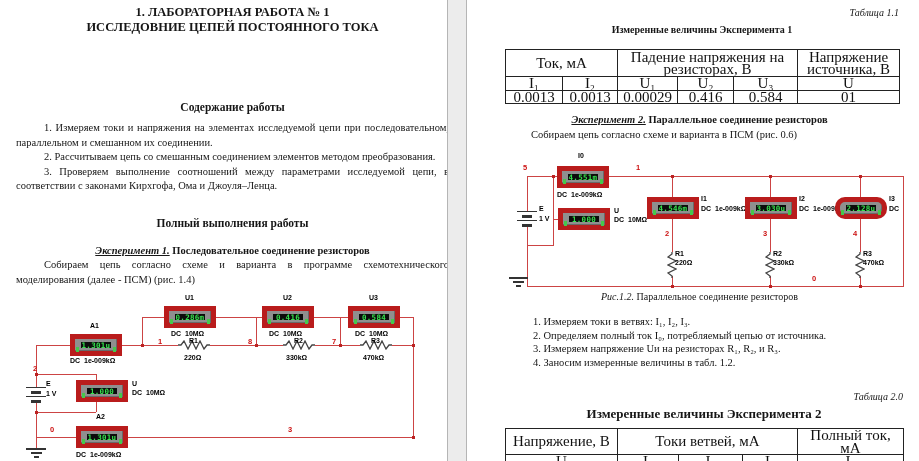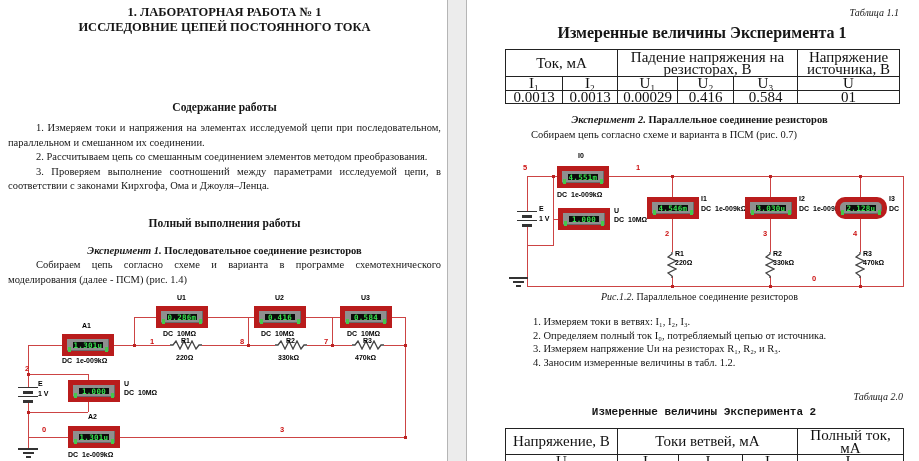--- a/index.html
+++ b/index.html
@@ -1,31 +1,31 @@
 <!DOCTYPE html>
 <html><head>
 <meta charset="utf-8">
 <style>
   html,body{margin:0;padding:0;background:#fff;}
   #stage{position:relative;width:919px;height:461px;overflow:hidden;background:#fff;
          font-family:"Liberation Serif",serif;color:#161616;}
   .page{position:absolute;top:0;height:461px;background:#fff;}
-  #p1{left:0;width:390px;}
+  #p1{left:8px;width:390px;}
   #gutter{position:absolute;top:0;left:447px;width:20px;height:461px;background:#ececec;
           border-left:1px solid #b5b5b5;border-right:1px solid #b5b5b5;box-sizing:border-box;}
   #p2{left:467px;width:400px;padding-left:16px;}
 
   .tb{position:absolute;margin:0;}
   .title{font-weight:bold;font-size:12.5px;line-height:15px;text-align:center;}
   .par{font-size:10.5px;line-height:14.5px;text-align:justify;}
   .par p{margin:0;}
   .indent{text-indent:28px;}
   .h{font-weight:bold;font-size:11.5px;text-align:center;}
   .ctr{text-align:center;}
-  .explead{font-weight:bold;font-style:italic;}
+  .explead{font-weight:bold;font-style:italic;text-decoration:underline;}
   .expbold{font-weight:bold;}
   .tag{font-style:italic;font-size:10px;text-align:right;}
   .steps{font-size:10.5px;line-height:13.5px;}
   .steps div{margin:0;}
 
   .dtable{position:absolute;border-collapse:collapse;table-layout:fixed;
           font-family:"Liberation Serif",serif;font-size:15px;color:#111;}
   .dtable td{border:1px solid #222;text-align:center;vertical-align:middle;
              padding:0 2px;line-height:12.5px;overflow:hidden;}
 
@@ -167,21 +167,21 @@
     <span class="node" style="left:240px;top:337px;">8</span>
     <span class="node" style="left:324px;top:337px;">7</span>
     <span class="node" style="left:42px;top:425px;">0</span>
     <span class="node" style="left:280px;top:425px;">3</span>
   </div>
 
   <div id="gutter"></div>
 
   <div id="p2" class="page">
     <div class="tb tag" style="left:38px;top:7px;width:394px;">Таблица 1.1</div>
-    <div class="tb h" style="left:38px;top:24px;width:394px;font-size:16px;">Измеренные величины Эксперимента 1</div>
+    <div class="tb h" style="left:38px;top:24px;width:394px;font-size:10px;">Измеренные величины Эксперимента 1</div>
 
     <table class="dtable" style="left:38px;top:49px;width:394px;">
       <colgroup>
           <col style="width:57px">
           <col style="width:55px">
           <col style="width:60px">
           <col style="width:56px">
           <col style="width:64px">
           <col style="width:102px">
         </colgroup>
@@ -204,21 +204,21 @@
         <td>0.0013</td>
         <td>0.00029</td>
         <td>0.416</td>
         <td>0.584</td>
         <td>01</td>
       </tr>
     </tbody>
       </table>
 
     <div class="tb par ctr" style="left:31px;top:113px;width:403px;"><span class="explead">Эксперимент 2.</span><span class="expbold"> Параллельное соединение резисторов</span></div>
-    <p class="tb par indent" style="left:31px;top:128px;width:403px;text-indent:33px;text-align:left;">Собираем цепь согласно схеме и варианта в ПСМ (рис. 0.7)</p>
+    <p class="tb par indent" style="left:31px;top:128px;width:403px;text-indent:33px;text-align:left;">Собираем цепь согласно схеме и варианта в ПСМ (рис. 0.6)</p>
 
     <i class="wire" style="left:60px;top:176px;width:30px;height:1px;"></i>
     <i class="wire" style="left:142px;top:176px;width:295px;height:1px;"></i>
     <i class="wire" style="left:436px;top:176px;width:1px;height:111px;"></i>
     <i class="wire" style="left:60px;top:286px;width:377px;height:1px;"></i>
     <i class="wire" style="left:60px;top:176px;width:1px;height:35px;"></i>
     <i class="wire" style="left:60px;top:227px;width:1px;height:60px;"></i>
     <i class="wire" style="left:86px;top:176px;width:1px;height:69px;"></i>
     <i class="wire" style="left:86px;top:219px;width:5px;height:1px;"></i>
     <i class="wire" style="left:60px;top:245px;width:27px;height:1px;"></i>
@@ -306,21 +306,21 @@
     <div class="tb ctr" style="left:31px;top:291px;width:403px;font-size:10px;"><i>Рис.1.2.</i><span> Параллельное соединение резисторов</span></div>
 
     <div class="tb steps" style="left:66px;top:315px;width:360px;">
       <div>1. Измеряем токи в ветвях: I₁, I₂, I₃.</div>
       <div>2. Определяем полный ток I₀, потребляемый цепью от источника.</div>
       <div>3. Измеряем напряжение Uи на резисторах R₁, R₂, и R₃.</div>
       <div>4. Заносим измеренные величины в табл. 1.2.</div>
     </div>
 
     <div class="tb tag" style="left:38px;top:391px;width:398px;">Таблица 2.0</div>
-    <div class="tb h" style="left:38px;top:406px;width:398px;font-size:11px;font-family:Liberation Mono, monospace;">Измеренные величины Эксперимента 2</div>
+    <div class="tb h" style="left:38px;top:406px;width:398px;font-size:13px;">Измеренные величины Эксперимента 2</div>
 
     <table class="dtable" style="left:38px;top:428px;width:398px;">
       <colgroup>
           <col style="width:112px">
           <col style="width:61px">
           <col style="width:64px">
           <col style="width:55px">
           <col style="width:106px">
         </colgroup>
       <tbody>

